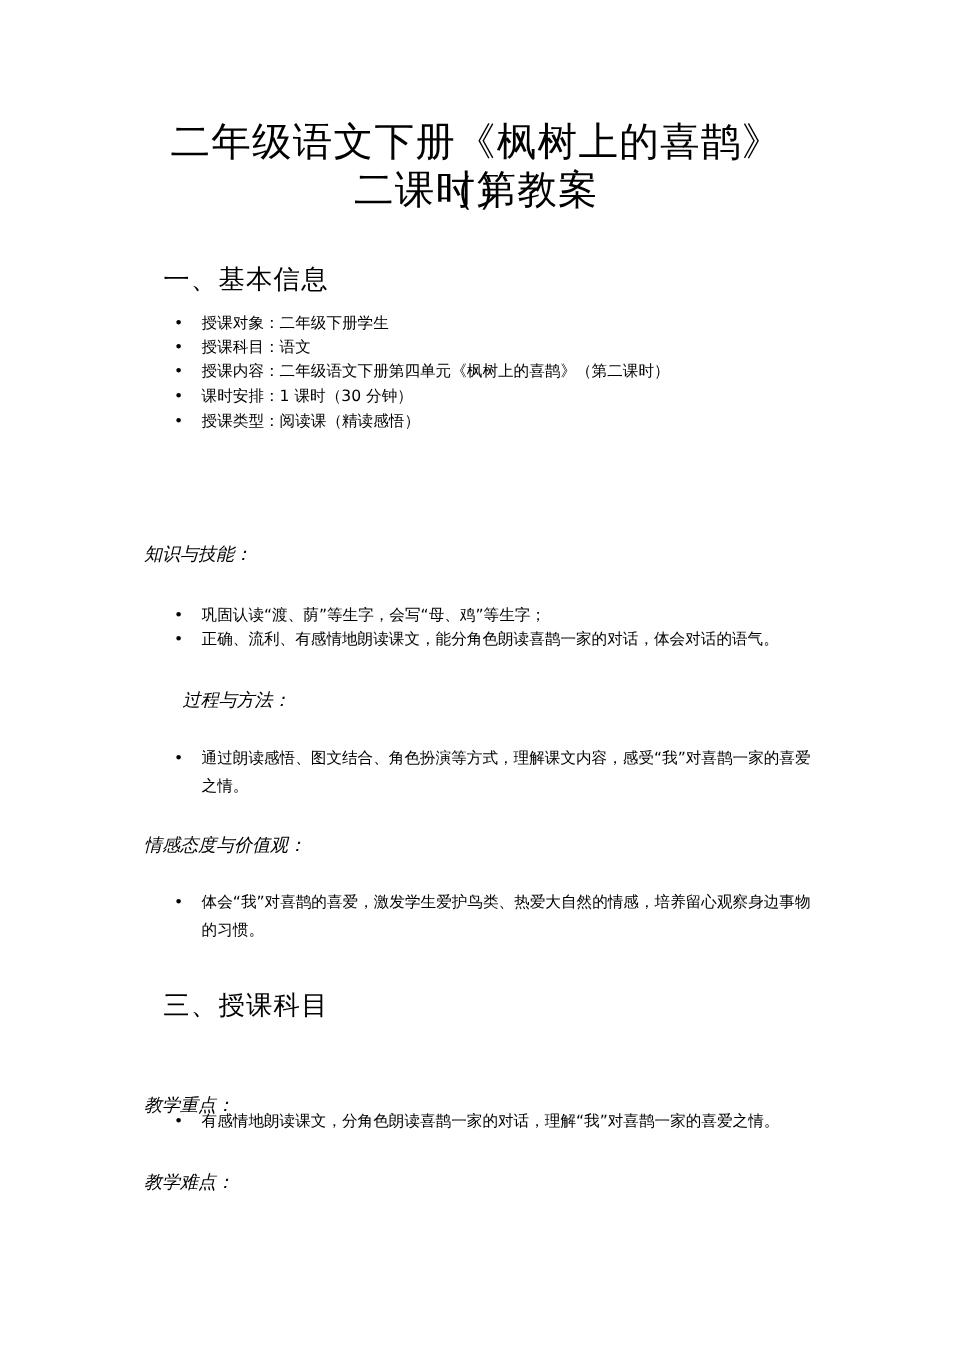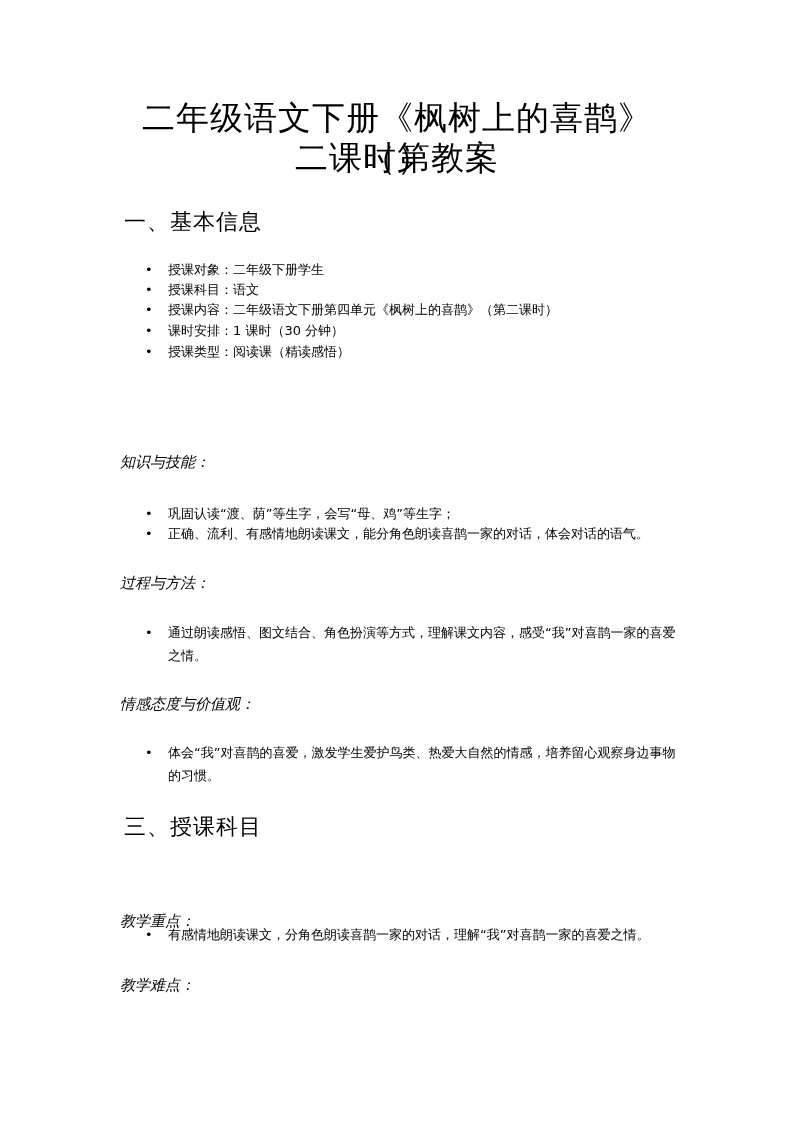--- a/index.html
+++ b/index.html
@@ -2,21 +2,21 @@
 <html><head>
 <meta charset="utf-8">
 <style>
   html, body { margin: 0; padding: 0; background: #ffffff; }
   body { width: 794px; height: 1123px; position: relative; overflow: hidden;
          font-family: "DejaVu Sans", "Liberation Sans", sans-serif; color: #000; }
   .page { position: absolute; left: 0; top: 0; width: 794px; height: 1123px; background: #fff; }
   .title { position: absolute; left: 110px; width: 574px; text-align: center;
            font-family: "DejaVu Serif", "Liberation Serif", serif;
            font-size: 33px; line-height: 40px; margin: 0; font-weight: normal; letter-spacing: 1px; }
-  .h2 { position: absolute; left: 120px; margin: 4px; font-size: 22px; line-height: 26px;
+  .h2 { position: absolute; left: 120px; margin: 16px; font-size: 22px; line-height: 26px;
         font-weight: normal; font-family: "DejaVu Serif", "Liberation Serif", serif; letter-spacing: 1px; }
   .h3 { position: absolute; left: 120px; margin: 0; font-size: 15px; line-height: 20px; font-weight: normal;
         font-family: "DejaVu Serif", "Liberation Serif", serif; font-style: italic; }
   .li { position: absolute; left: 148px; width: 540px; font-size: 13px; line-height: 20px; }
   .li .dot { position: absolute; left: -3px; top: 0; width: 10px; font-size: 13px; }
   .li .txt { display: block; margin-left: 20px; }
   .li.wrap { line-height: 23px; }
 </style>
 </head>
 <body>
@@ -53,21 +53,21 @@
   <h3 class="h3" style="top:452px;">知识与技能：</h3>
   <div class="li" style="top:504px;">
     <span class="dot">•</span>
     <span class="txt">巩固认读“渡、荫”等生字，会写“母、鸡”等生字；</span>
   </div>
   <div class="li" style="top:524px;">
     <span class="dot">•</span>
     <span class="txt">正确、流利、有感情地朗读课文，能分角色朗读喜鹊一家的对话，体会对话的语气。</span>
   </div>
 
-  <h3 class="h3" style="top:573px;">过程与方法：</h3>
+  <h3 class="h3" style="top:573px;margin-left:32px;">过程与方法：</h3>
   <div class="li wrap" style="top:621px;">
     <span class="dot">•</span>
     <span class="txt">通过朗读感悟、图文结合、角色扮演等方式，理解课文内容，感受“我”对喜鹊一家的喜爱之情。</span>
   </div>
 
   <h3 class="h3" style="top:694px;">情感态度与价值观：</h3>
   <div class="li wrap" style="top:741px;">
     <span class="dot">•</span>
     <span class="txt">体会“我”对喜鹊的喜爱，激发学生爱护鸟类、热爱大自然的情感，培养留心观察身边事物的习惯。</span>
   </div>

